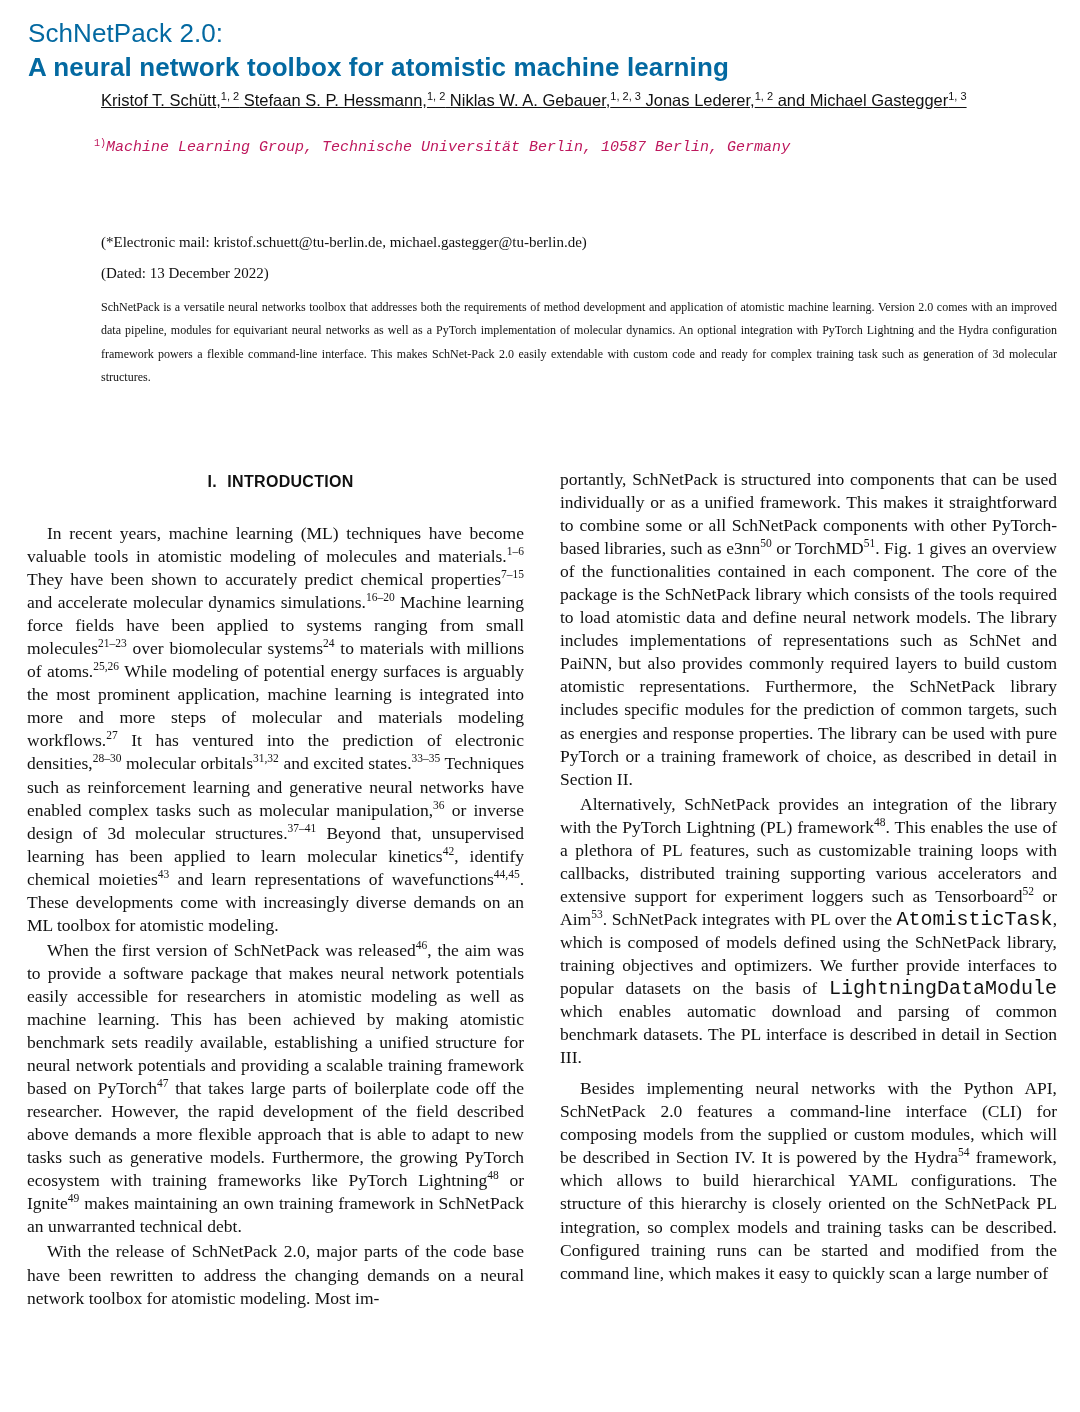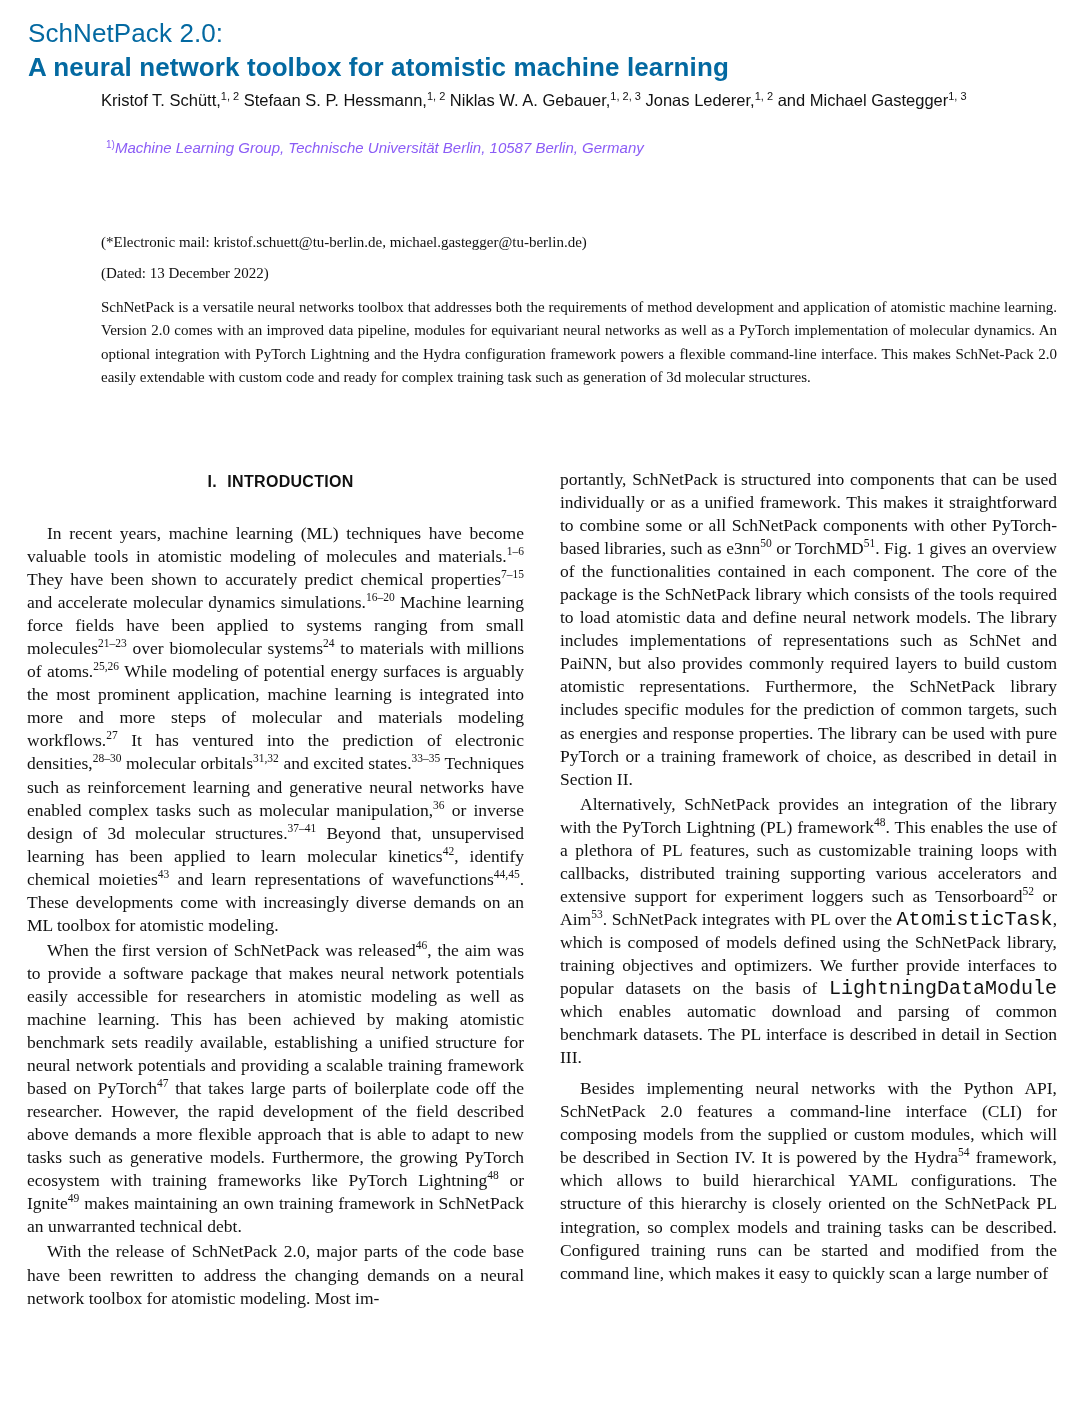--- a/index.html
+++ b/index.html
@@ -12,41 +12,41 @@
       position: absolute; left: 28px; top: 16px;
       font-family: "Liberation Sans", sans-serif;
       font-size: 26px; line-height: 34px; font-weight: normal; color: #0369a1;
       margin: 0; letter-spacing: 0.1px;
     }
     .title .l2 { display: block; font-weight: bold; }
     .title .l1 { display: block; font-weight: normal; }
     .authors {
       position: absolute; left: 101px; top: 90px; width: 940px;
       font-family: "Liberation Sans", sans-serif;
-      font-size: 16.5px; line-height: 21px; color: #111;
+      font-size: 16.5px; line-height: 21px; color: #111; text-decoration: underline;
     }
     .authors sup { font-size: 11px; vertical-align: 6px; line-height: 0; }
     .affils {
-      position: absolute; left: 106px; top: 137px; width: 880px;
-      font-family: Liberation Sans, sans-serif; font-style: italic;
-      font-size: 15px; line-height: 21.5px; color: #8b5cf6;
+      position: absolute; left: 94px; top: 137px; width: 880px;
+      font-family: Liberation Mono, monospace; font-style: italic;
+      font-size: 15px; line-height: 21.5px; color: #be185d;
     }
     .affils sup { font-style: normal; font-size: 10px; vertical-align: 5px; line-height: 0; }
     .affil { display: block; }
     .email {
       position: absolute; left: 101px; top: 232px;
       font-size: 15px; line-height: 20px;
     }
     .dated {
       position: absolute; left: 101px; top: 263px;
       font-size: 15px; line-height: 20px;
     }
     .abstract {
       position: absolute; left: 101px; top: 296px; width: 956px;
-      font-size: 15px; line-height: 23.3px; text-align: justify;
+      font-size: 12px; line-height: 23.3px; text-align: justify;
       margin: 0;
     }
     .col {
       position: absolute; top: 470px; width: 497px;
       font-size: 17.5px; line-height: 23.05px; text-align: justify;
     }
     .col-left { left: 27px; }
     .col-right { left: 560px; top: 468px; }
     .section-heading {
       font-family: "Liberation Sans", sans-serif; font-weight: bold;

